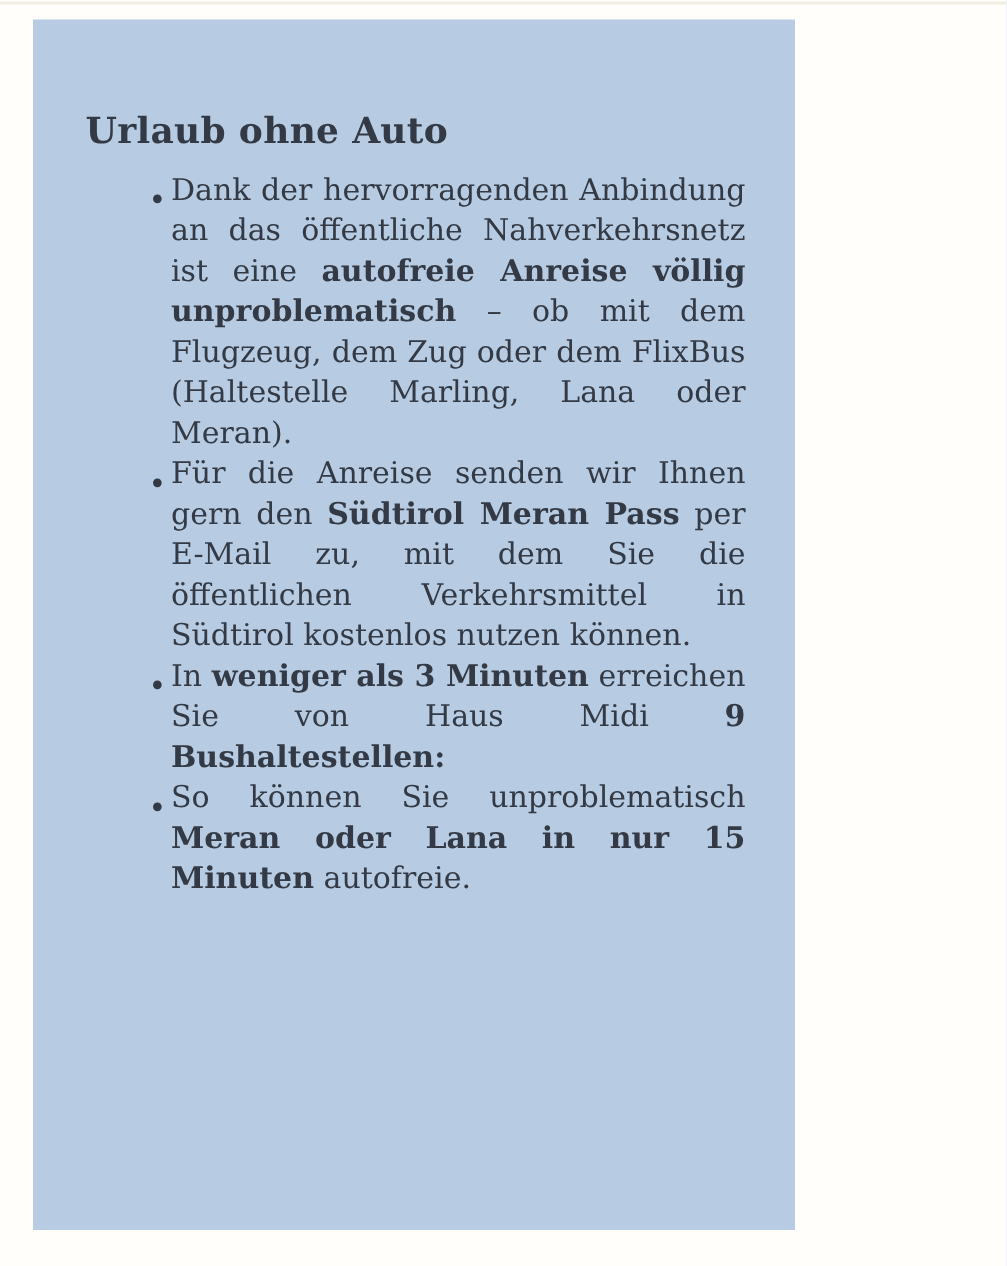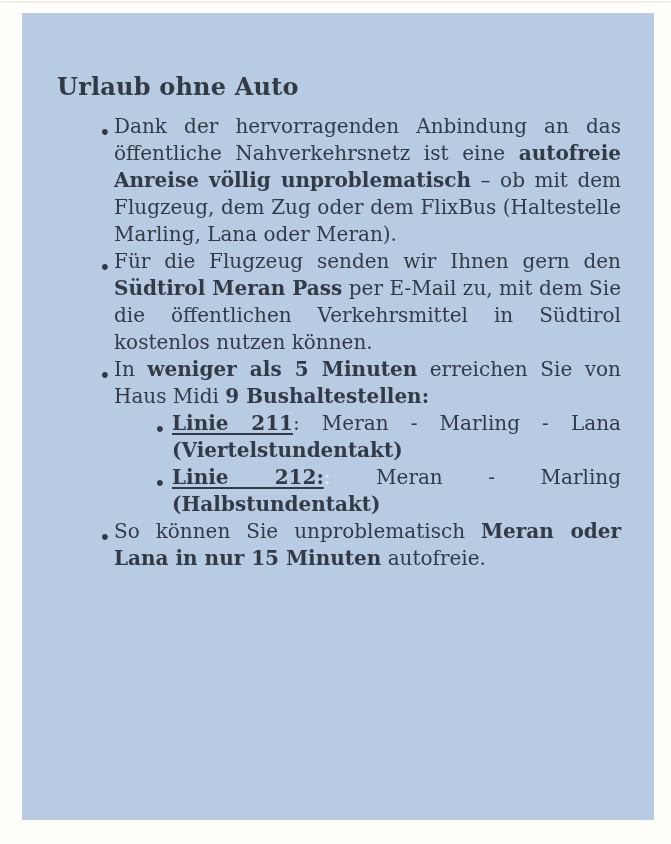--- a/index.html
+++ b/index.html
@@ -27,21 +27,21 @@
     top: 1px;
     left: 0;
     width: 100%;
     height: 2px;
     background: var(--divider);
   }
   .card {
     position: absolute;
     top: 13px;
     left: 22px;
-    width: 632px;
+    width: 508px;
     height: 807px;
     background: var(--card-bg);
     padding: 59px 33px 20px 35px;
     overflow: hidden;
   }
   .card-title {
     font-size: 24px;
     line-height: 29px;
     font-weight: bold;
     letter-spacing: 0.2px;
@@ -79,21 +79,18 @@
 </style>
 </head>
 <body>
 
 <div class="page">
   <div class="top-divider"></div>
   <div class="card">
     <h2 class="card-title">Urlaub ohne Auto</h2>
     <ul class="bullet-list" id="main-list">
         <li><span>Dank der hervorragenden Anbindung an das öffentliche Nahverkehrsnetz ist eine </span><span class="seg-b">autofreie Anreise völlig unproblematisch</span><span> – ob mit dem Flugzeug, dem Zug oder dem FlixBus (Haltestelle Marling, Lana oder Meran).</span></li>
-        <li><span>Für die Flugzeug senden wir Ihnen gern den </span><span class="seg-b">Südtirol Meran Pass</span><span> per E-Mail zu, mit dem Sie die öffentlichen Verkehrsmittel in Südtirol kostenlos nutzen können.</span></li>
-        <li><span>In </span><span class="seg-b">weniger als 5 Minuten</span><span> erreichen Sie von Haus Midi </span><span class="seg-b">9 Bushaltestellen:</span><ul class="bullet-list nested">
-            <li><span class="seg-b seg-u">Linie 211</span><span>: Meran - Marling - Lana </span><span class="seg-b">(Viertelstundentakt)</span></li>
-            <li><span class="seg-b seg-u">Linie 212:</span><span class="seg-light">:</span><span> Meran - Marling </span><span class="seg-b">(Halbstundentakt)</span></li>
-          </ul></li>
+        <li><span>Für die Anreise senden wir Ihnen gern den </span><span class="seg-b">Südtirol Meran Pass</span><span> per E-Mail zu, mit dem Sie die öffentlichen Verkehrsmittel in Südtirol kostenlos nutzen können.</span></li>
+        <li><span>In </span><span class="seg-b">weniger als 3 Minuten</span><span> erreichen Sie von Haus Midi </span><span class="seg-b">9 Bushaltestellen:</span></li>
         <li class="align-left"><span>So können Sie unproblematisch </span><span class="seg-b">Meran oder Lana in nur 15 Minuten</span><span> autofreie.</span></li>
       </ul>
   </div>
 </div>
 
 </body></html>

